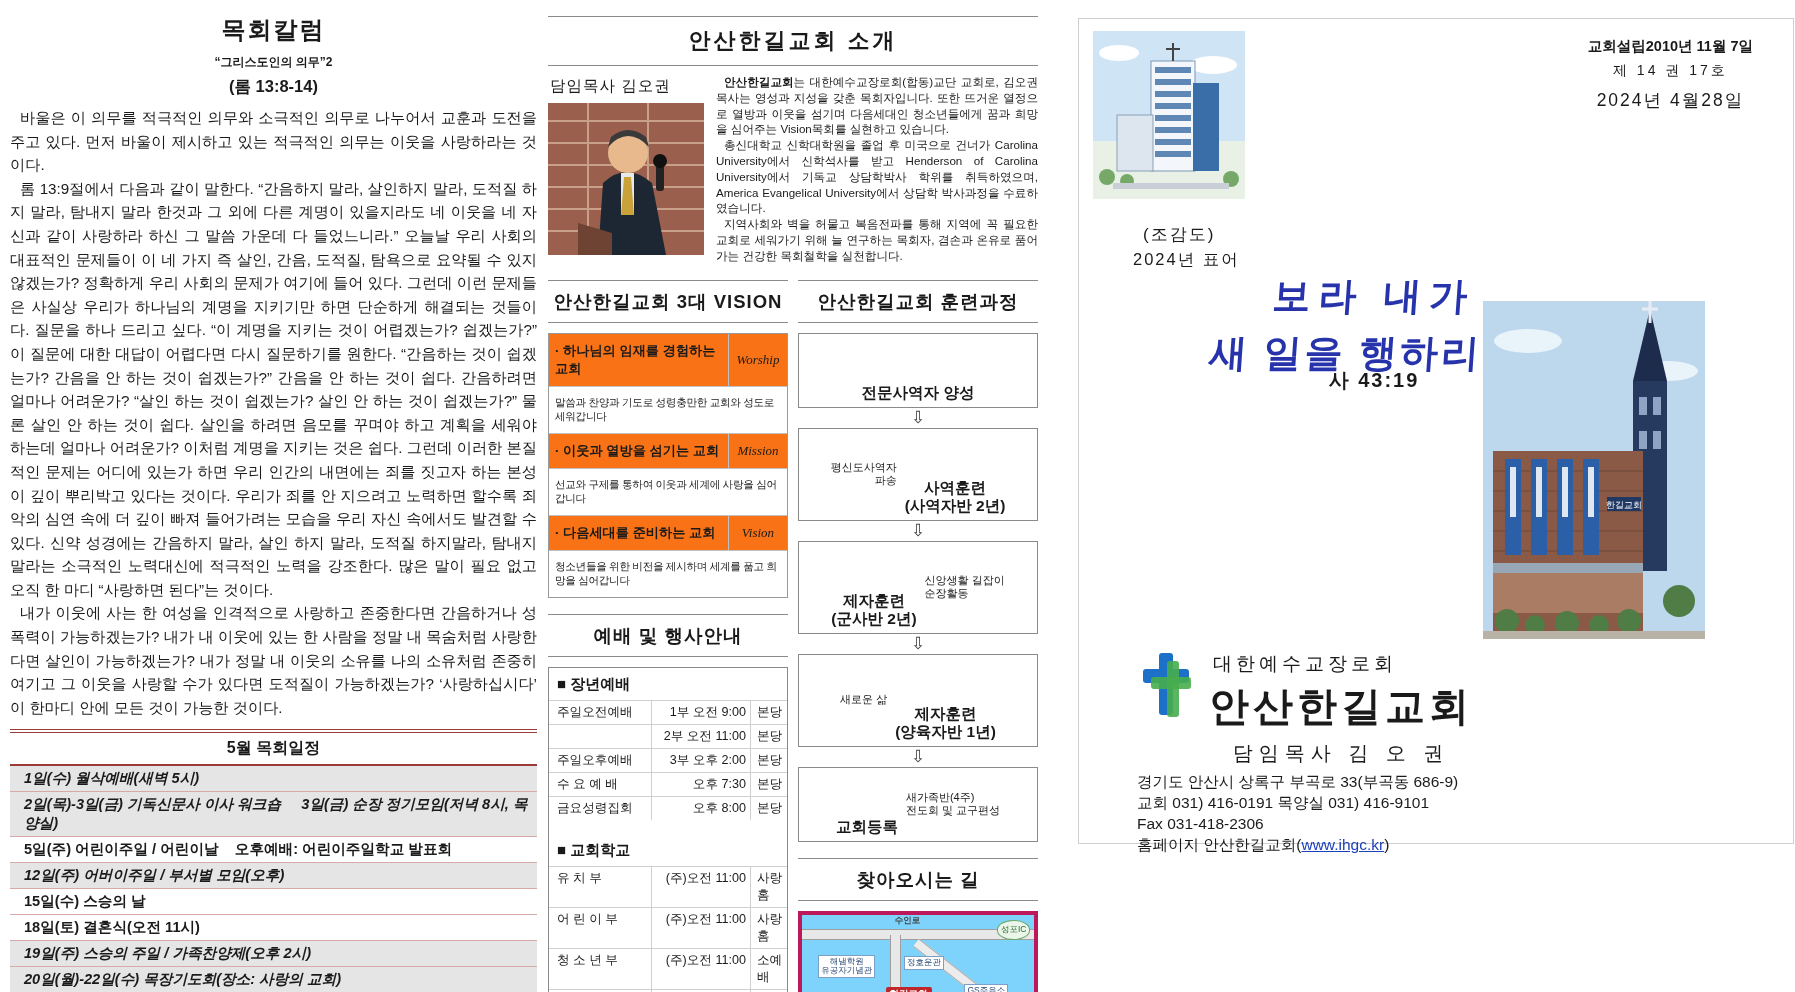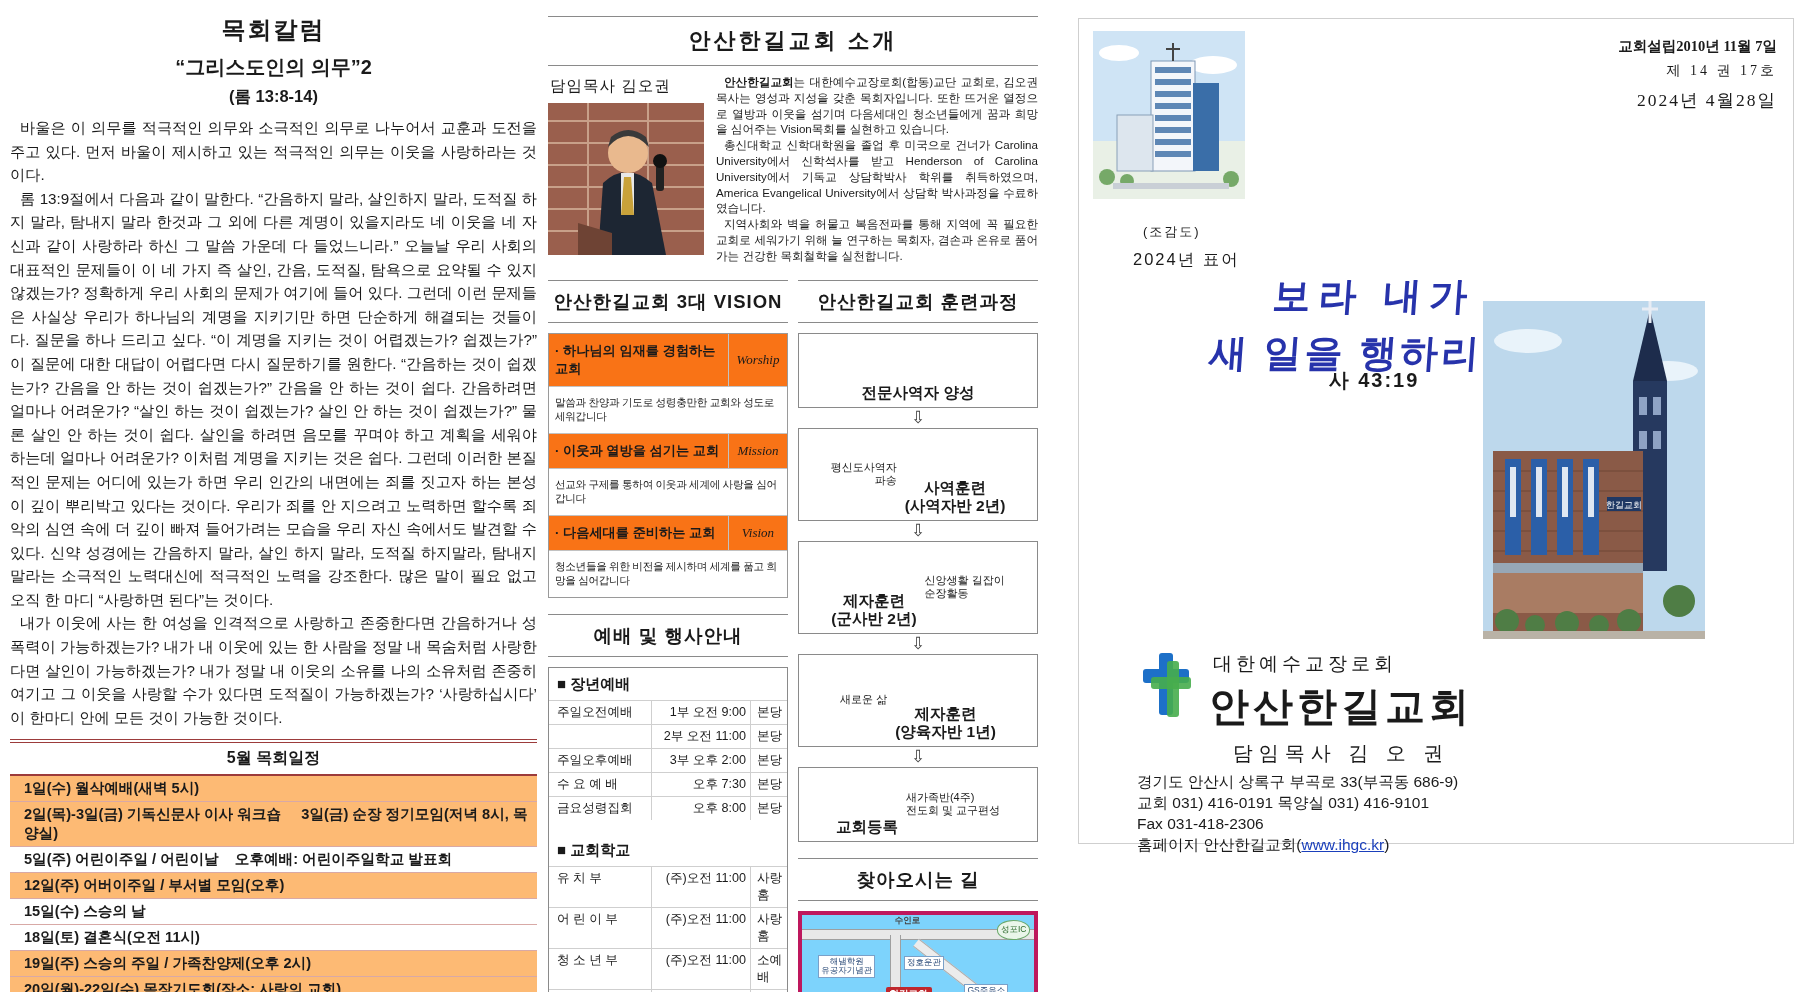--- a/index.html
+++ b/index.html
@@ -1,29 +1,29 @@
 <!DOCTYPE html>
 <html><head>
 <meta charset="utf-8">
 <style>
   html,body{margin:0;padding:0;background:#ffffff;}
   body{width:1795px;height:992px;position:relative;font-family:"Liberation Sans","DejaVu Sans",sans-serif;color:#1a1a1a;}
   .panel{position:absolute;top:0;}
   
   #panel-left{left:10px;width:527px;}
   .col-title{text-align:center;font-size:24px;font-weight:bold;margin-top:14px;letter-spacing:2px;}
-  .col-sub{text-align:center;font-size:20px;font-weight:bold;margin-top:8px;}
+  .col-sub{text-align:center;font-size:12px;font-weight:bold;margin-top:8px;}
   .col-ref{text-align:center;font-size:16.5px;font-weight:bold;margin-top:5px;}
   .col-body{margin-top:8px;font-size:15.2px;line-height:23.6px;text-align:justify;}
   .col-body p{margin:0;text-indent:10px;}
   
   .sched{margin-top:10px;border-top:4px double #9c3b3b;}
   .sched-title{border-bottom:2px solid #9c3b3b;text-align:center;font-weight:bold;font-size:16px;padding:5px 0;}
   .sched-row{font-size:14.6px;font-weight:bold;padding:3px 0 3px 14px;border-bottom:1px solid #d8a9a6;white-space:pre-wrap;}
-  .sched-row.hl{background:#fdba74;}
+  .sched-row.hl{background:#e5e5e5;font-style:italic;}
   .sched-row:last-child{border-bottom:4px double #9c3b3b;}
   
   #panel-mid{left:548px;width:490px;}
   .sec-h{border-top:1px solid #8a8a8a;border-bottom:1px solid #8a8a8a;text-align:center;font-weight:bold;font-size:22px;padding:9px 0;letter-spacing:3px;margin-top:14px;}
   .intro-wrap{display:flex;gap:10px;margin-top:8px;}
   .intro-left{width:158px;flex:none;}
   .pastor-label{font-size:15.5px;letter-spacing:1px;margin:2px 0 6px 2px;}
   .pastor-photo{width:156px;height:152px;display:block;}
   .intro-text{flex:1;font-size:11.6px;line-height:15.8px;text-align:justify;}
   .intro-text p{margin:0;text-indent:8px;}
@@ -63,26 +63,26 @@
   .m-label{position:absolute;font-size:8.5px;line-height:9.5px;white-space:pre-line;text-align:center;}
   .m-box{background:#ffffff;border:1px solid #7aa0c8;color:#2a4a78;padding:1px 2px;}
   .m-ellipse{background:#eaf6ea;border:1px solid #6aa86a;color:#2f6b2f;border-radius:50%;padding:4px 3px;}
   .m-church{background:#c0272d;color:#ffffff;font-weight:bold;padding:2px 4px;font-size:9.5px;border-radius:2px;}
   .m-roadv{color:#555;letter-spacing:1px;writing-mode:vertical-rl;font-size:9px;background:transparent;}
   .m-plain{color:#444;font-weight:bold;background:transparent;}
   .map-church-icon{position:absolute;width:14px;height:10px;background:#c0272d;}
   .map-church-icon:before{content:"";position:absolute;left:2px;top:-7px;border-left:5px solid transparent;border-right:5px solid transparent;border-bottom:7px solid #c0272d;}
   
   #panel-right{left:1078px;top:18px;width:714px;height:824px;border:1px solid #cfcfcf;}
-  .masthead{position:absolute;right:16px;top:18px;text-align:right;font-family:Liberation Serif, serif;}
+  .masthead{position:absolute;right:40px;top:18px;text-align:center;}
   .mast-est{font-size:14.5px;font-weight:bold;}
   .mast-issue{font-size:14px;margin-top:6px;letter-spacing:3px;}
   .mast-date{font-size:17.5px;margin-top:8px;letter-spacing:2px;}
   .render-img{position:absolute;left:14px;top:12px;width:152px;height:168px;}
-  .caption{position:absolute;left:64px;top:204px;font-size:13px;letter-spacing:2px;}
+  .caption{position:absolute;left:64px;top:204px;font-size:17px;letter-spacing:2px;}
   .motto-label{position:absolute;left:54px;top:230px;font-size:16.5px;letter-spacing:2px;}
   .motto{position:absolute;left:60px;top:252px;width:470px;text-align:center;color:#2733ab;font-weight:bold;}
   .motto .m1{font-size:38px;letter-spacing:8px;transform:skewX(-4deg);}
   .motto .m2{font-size:38px;letter-spacing:3px;margin-top:6px;transform:skewX(-4deg);}
   .motto-ref{position:absolute;left:60px;top:348px;width:470px;text-align:center;font-size:20px;font-weight:bold;letter-spacing:2px;}
   .church-photo{position:absolute;right:88px;top:282px;width:222px;height:338px;}
   .logo-wrap{position:absolute;left:58px;top:632px;display:flex;gap:14px;align-items:flex-start;}
   .logo-text .denom{font-size:19px;letter-spacing:4px;margin-left:4px;}
   .logo-text .cname{font-size:40px;font-weight:bold;letter-spacing:4px;margin-top:2px;}
   .logo-text .pastor{font-size:20px;letter-spacing:6px;margin-top:6px;text-align:center;}

